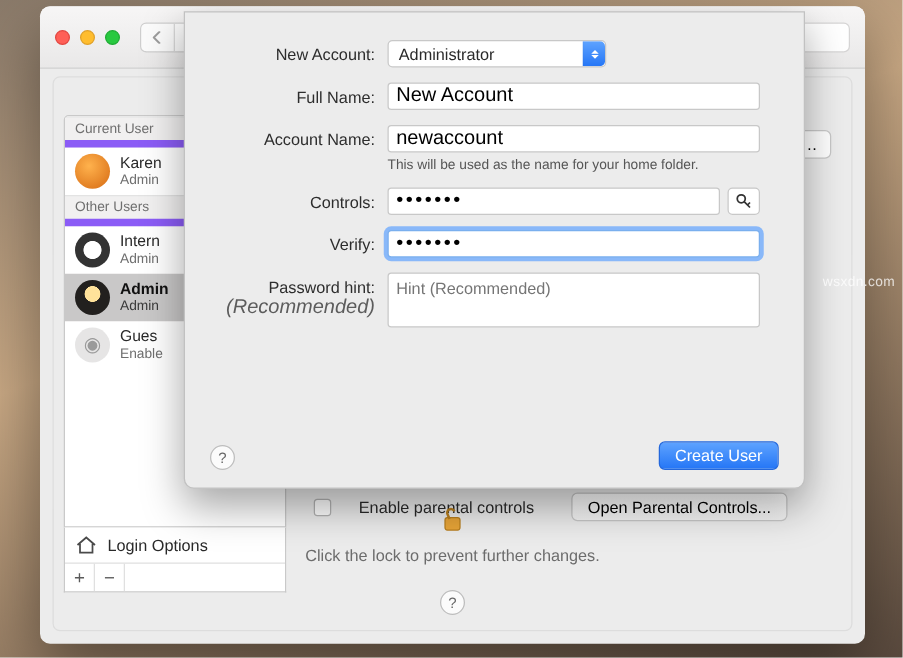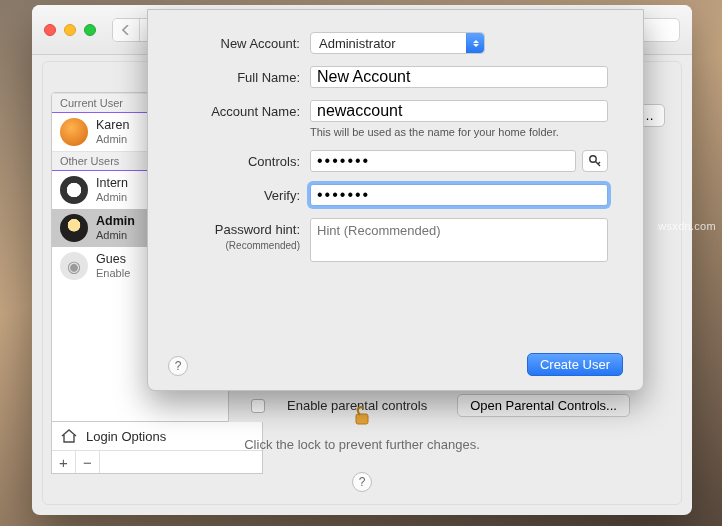--- a/index.html
+++ b/index.html
@@ -37,28 +37,28 @@
   }
   .search input { border:none; outline:none; font-size:13px; width:100%; background:transparent; }
   .mainpane {
     position:absolute; top:56px; left:10px; right:10px; bottom:10px;
     background:#ececec; border:1px solid #ddd; border-radius:6px; 
   }
   .sidebar {
     position:absolute; top:30px; left:8px; width:178px; height:330px;
     border:1px solid #c9c9c9; border-radius:4px 4px 0 0; background:#fff; overflow:hidden;
   }
-  .shdr { background:#f1f0f0; font-size:11px; color:#6f6f6f; padding:3px 8px; border-bottom:1px solid #8b5cf6; border-top:1px solid #e3e3e3;}
+  .shdr { background:#f1f0f0; font-size:11px; color:#6f6f6f; padding:3px 8px; border-bottom:6px solid #8b5cf6; border-top:1px solid #e3e3e3;}
   .urow { display:flex; gap:8px; padding:5px 8px; align-items:center; }
   .urow.sel { background:#c9c8c8; }
   .avatar { width:28px; height:28px; border-radius:50%; background:#ddd; flex-shrink:0; display:flex; align-items:center; justify-content:center; font-size:16px;}
   .uname { font-size:12.5px; line-height:1.1; }
   .uname .sub { font-size:11px; color:#6f6f6f; }
   .sidefoot {
-    position:absolute; left:8px; width:212px; border:1px solid #c9c9c9; border-top:none;
+    position:absolute; left:8px; width:178px; border:1px solid #c9c9c9; border-top:none;
     background:#fff; display:flex; flex-direction:column;
   }
   .login-options { display:flex; align-items:center; gap:8px; padding:6px 8px; border-bottom:1px solid #e0e0e0;}
   .plusminus { display:flex; }
   .pm { width:24px; height:22px; border-right:1px solid #e0e0e0; display:flex; align-items:center; justify-content:center; color:#5a5a5a; font-size:15px;}
   .lockrow { display:flex; align-items:center; gap:10px; padding:12px 10px 6px; color:#6c6c6c;}
   .helpbtn { width:20px; height:20px; border-radius:50%; border:1px solid #bdbdbd; background:#fbfbfb; display:flex; align-items:center; justify-content:center; font-size:12px; color:#6a6a6a;}
   .rtbtn {
     position:absolute; top:42px; right:16px;
     border:1px solid #c8c8c8; border-radius:5px; background:#fff; padding:3px 10px; font-size:13px;
@@ -71,21 +71,21 @@
   .btn.primary { background:linear-gradient(#5ea3ff,#2576f6); border-color:#2468dc; color:#fff;margin-left:32px; }
   
   .sheet {
     position:absolute; top:4px; left:115px; width:497px; height:382px;
     background:#ececec; border:1px solid #c1c1c1; border-radius:0 0 8px 8px;
     box-shadow: 0 14px 32px rgba(0,0,0,0.35);
     padding: 22px 24px 18px;
   }
   .frow { display:flex; align-items:flex-start; margin-bottom:12px; }
   .flabel { width:138px; text-align:right; padding-right:10px; padding-top:4px; color:#2d2d2d; }
-  .flabel .sub { font-size:10px; color:#5c5c5c;}
+  .flabel .sub { font-size:16px; color:#5c5c5c;font-style:italic;}
   .ffield { flex:1; }
   .popup {
     display:flex; align-items:center; justify-content:space-between;
     border:1px solid #c8c8c8; border-radius:4px; background:#fff;
     height:22px; padding:0 0 0 8px; width:175px; position:relative;
   }
   .popup .end { width:18px; height:100%; border-left:1px solid rgba(0,0,0,0.04); border-radius:0 4px 4px 0; background:linear-gradient(#5ea3ff,#2576f6); display:flex; flex-direction:column; align-items:center; justify-content:center;}
   .popup .end::before,.popup .end::after { content:""; border:3px solid transparent; }
   .popup .end::before { border-bottom-color:#fff; margin-bottom:1px;}
   .popup .end::after { border-top-color:#fff; }

